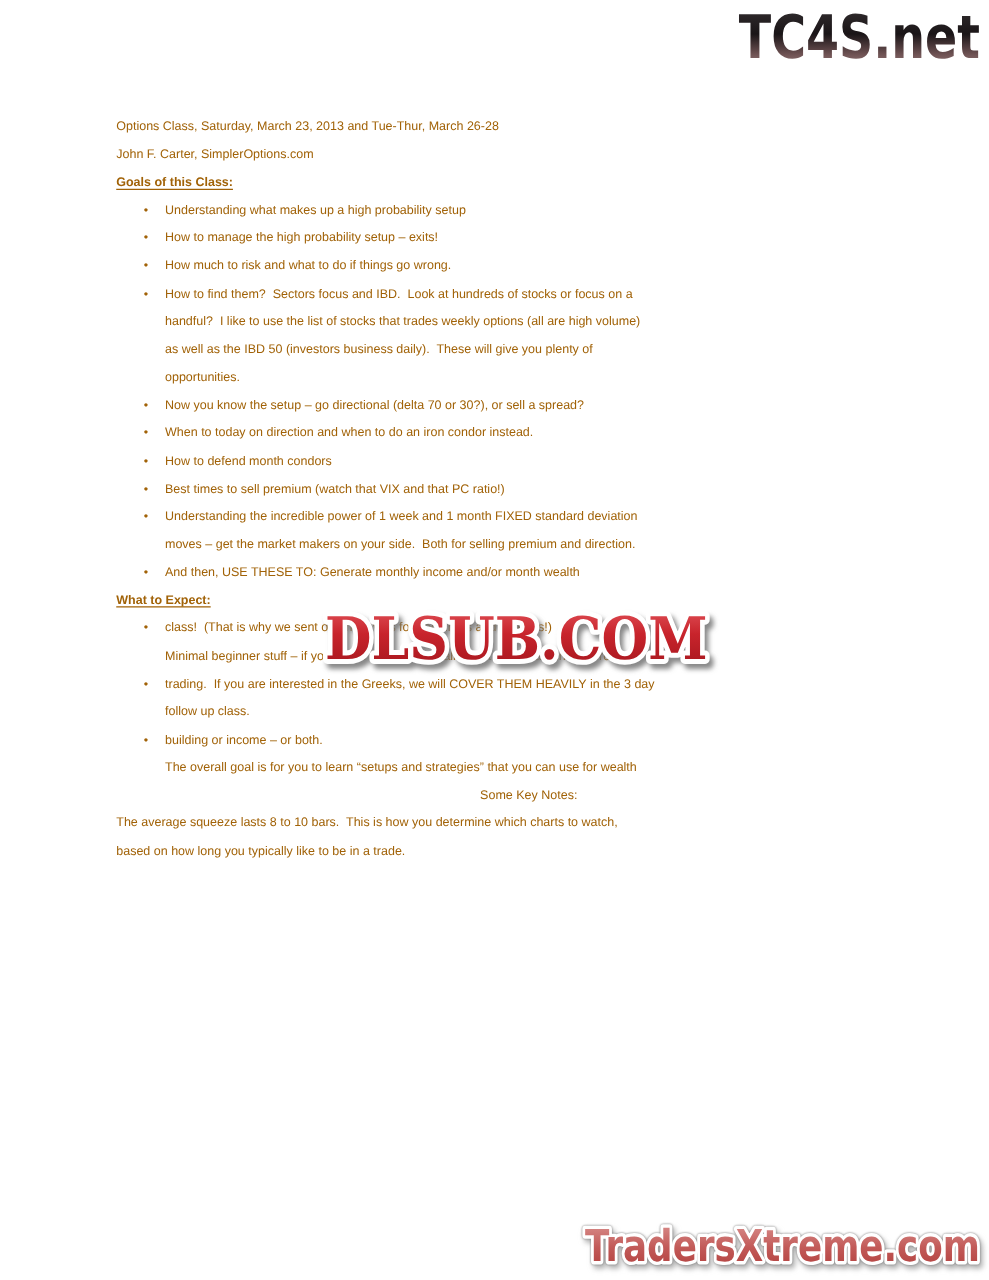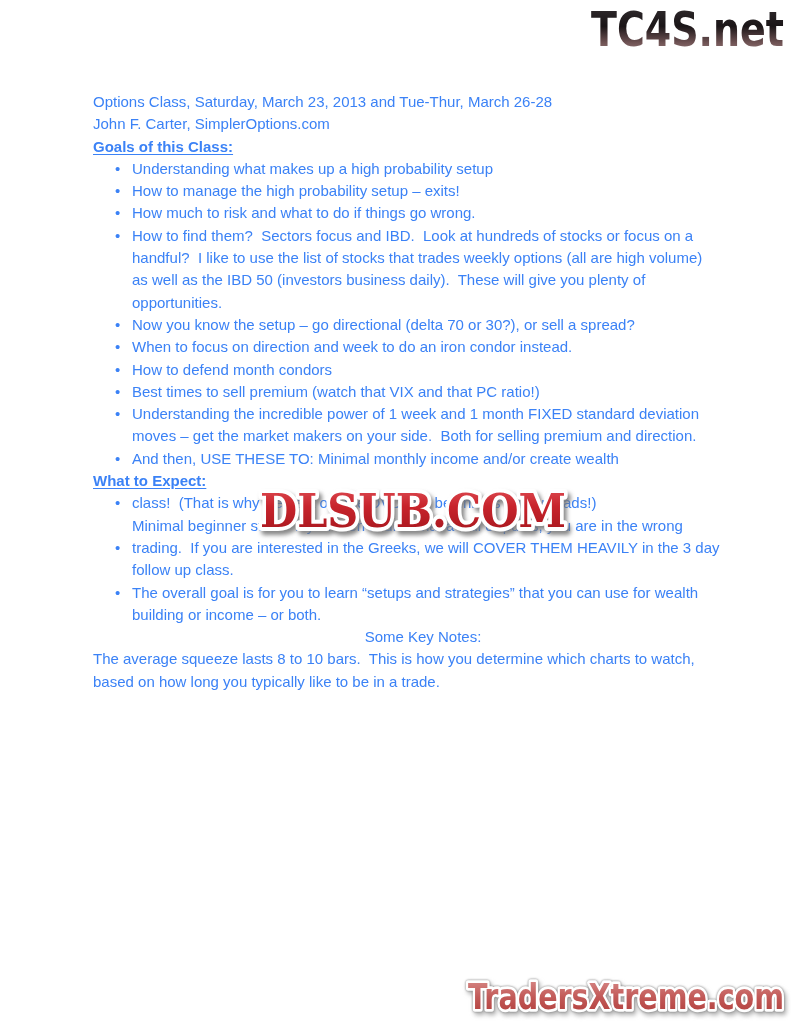--- a/index.html
+++ b/index.html
@@ -13,23 +13,23 @@
     overflow: hidden;
     font-family: "Liberation Sans", sans-serif;
     border-radius: 10px;
   }
 
   
   .doc {
     position: absolute;
     left: 93px; top: 91px;
     width: 660px;
-    font-size: 15px;
+    font-size: 10px;
     line-height: 22.3px;
-    color: #3b82f6;
+    color: #a16207;
   }
   .doc p { margin: 0; }
   .ln { display: block; white-space: pre; }
 
   .p-date   { margin: 0 0 13px 0; white-space: pre; }
   .p-author { margin: 0 0 12px 0; white-space: pre; }
 
   .heading {
     font-weight: bold;
     text-decoration: underline;
@@ -125,58 +125,58 @@
         <span class="ln">handful?  I like to use the list of stocks that trades weekly options (all are high volume)</span>
         <span class="ln">as well as the IBD 50 (investors business daily).  These will give you plenty of</span>
         <span class="ln">opportunities.</span>
       </li>
       <li>
         <span class="marker">•</span>
         <span class="ln">Now you know the setup – go directional (delta 70 or 30?), or sell a spread?</span>
       </li>
       <li>
         <span class="marker">•</span>
-        <span class="ln">When to focus on direction and week to do an iron condor instead.</span>
+        <span class="ln">When to today on direction and when to do an iron condor instead.</span>
       </li>
       <li>
         <span class="marker">•</span>
         <span class="ln">How to defend month condors</span>
       </li>
       <li>
         <span class="marker">•</span>
         <span class="ln">Best times to sell premium (watch that VIX and that PC ratio!)</span>
       </li>
       <li>
         <span class="marker">•</span>
         <span class="ln">Understanding the incredible power of 1 week and 1 month FIXED standard deviation</span>
         <span class="ln">moves – get the market makers on your side.  Both for selling premium and direction.</span>
       </li>
       <li>
         <span class="marker">•</span>
-        <span class="ln">And then, USE THESE TO: Minimal monthly income and/or create wealth</span>
+        <span class="ln">And then, USE THESE TO: Generate monthly income and/or month wealth</span>
       </li>
     </ul>
 
     <p class="heading h-expect">What to Expect:</p>
 
     <ul class="blist ul-expect">
       <li>
         <span class="marker">•</span>
         <span class="ln">class!  (That is why we sent out the DVDs for beginners and spreads!)</span>
         <span class="ln">Minimal beginner stuff – if you aren’t sure what a call or put is, you are in the wrong</span>
       </li>
       <li>
         <span class="marker">•</span>
         <span class="ln">trading.  If you are interested in the Greeks, we will COVER THEM HEAVILY in the 3 day</span>
         <span class="ln">follow up class.</span>
       </li>
       <li>
         <span class="marker">•</span>
+        <span class="ln">building or income – or both.</span>
         <span class="ln">The overall goal is for you to learn “setups and strategies” that you can use for wealth</span>
-        <span class="ln">building or income – or both.</span>
       </li>
     </ul>
 
     <p class="h-notes">Some Key Notes:</p>
 
     <p class="p-squeeze">
       <span class="ln">The average squeeze lasts 8 to 10 bars.  This is how you determine which charts to watch,</span>
       <span class="ln">based on how long you typically like to be in a trade.</span>
     </p>
 

